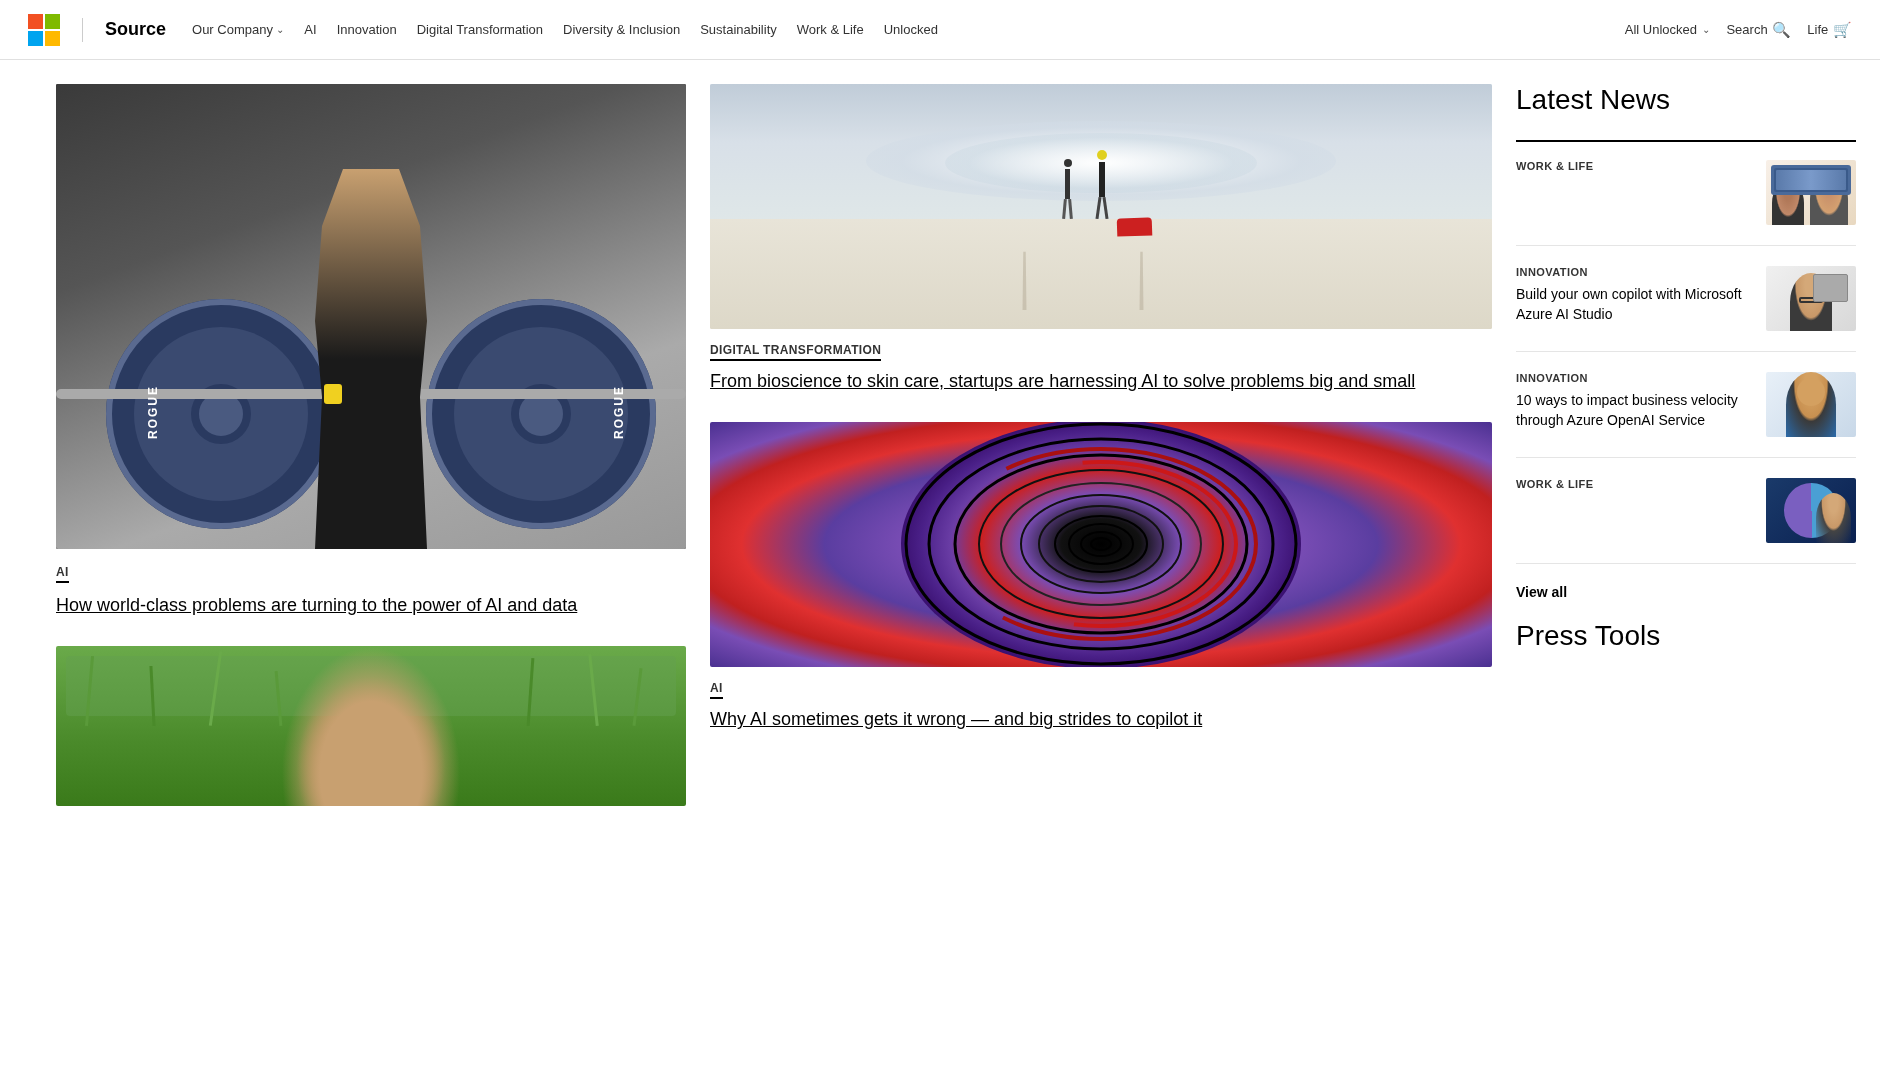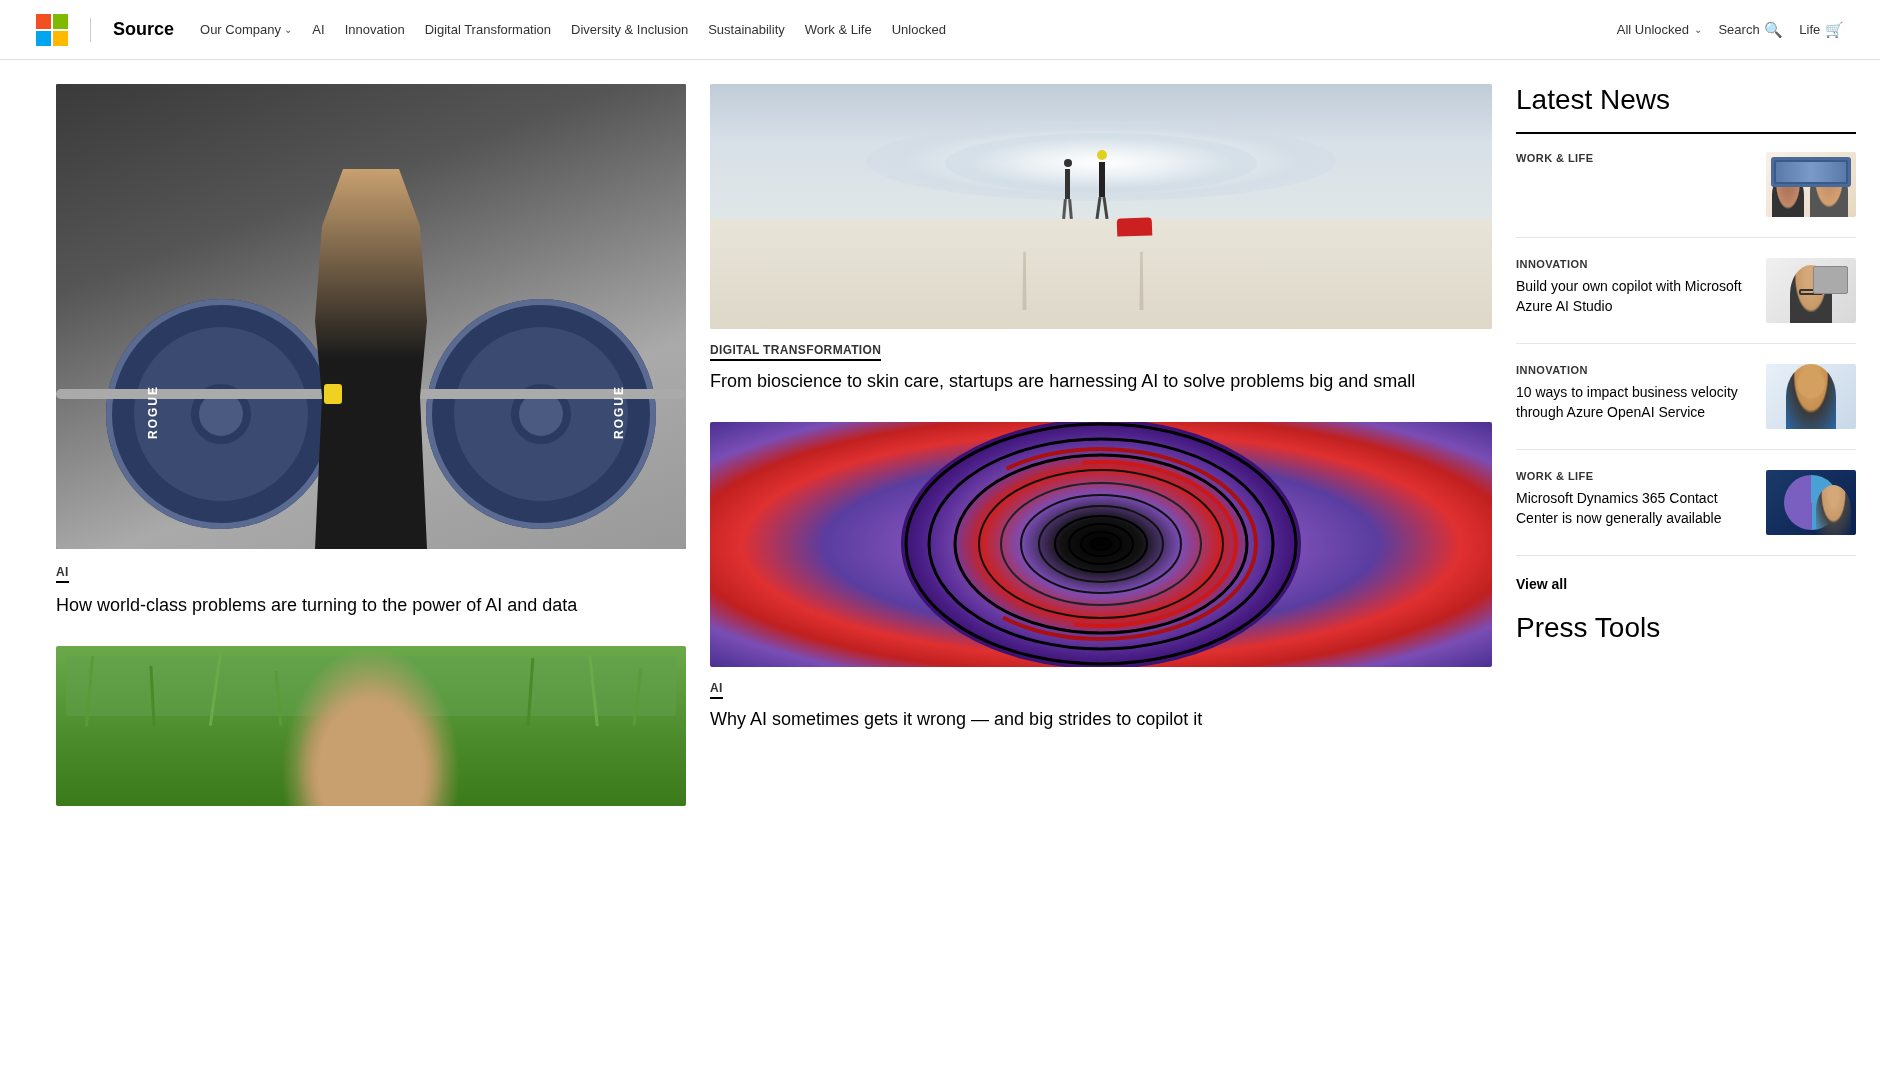--- a/index.html
+++ b/index.html
@@ -1,21 +1,21 @@
 <!DOCTYPE html>
 <html><head>
   <meta charset="utf-8">
   <style>
     * { margin: 0; padding: 0; box-sizing: border-box; }
     body { font-family: 'Segoe UI', Arial, sans-serif; background: #fff; color: #000; font-size: 14px; }
 
     
     nav {
       display: flex; align-items: center;
-      padding: 0 36px; height: 60px;
+      padding: 0 28px; height: 60px;
       border-bottom: 1px solid #e0e0e0;
       position: sticky; top: 0; background: #fff; z-index: 100;
     }
     .nav-logo { display: flex; align-items: center; gap: 10px; }
     .ms-logo { width: 32px; height: 32px; }
     .nav-divider { width: 1px; height: 24px; background: #ccc; margin: 0 12px; }
     .nav-source { font-size: 18px; font-weight: 600; color: #000; }
     .nav-links { display: flex; align-items: center; margin-left: 16px; flex: 1; }
     .nav-link {
       padding: 8px 10px; font-size: 13px; color: #333; cursor: pointer;
@@ -49,21 +49,21 @@
       content: '';
       position: absolute; inset: 0;
       background: radial-gradient(ellipse at 60% 50%, #c0c0c0 0%, #888 40%, #3a3a3a 100%);
     }
 
     .article-tag { margin-top: 16px; display: flex; align-items: center; }
     .tag-label {
       font-size: 12px; font-weight: 600; color: #333; text-transform: uppercase;
       letter-spacing: 0.03em; border-bottom: 2px solid #000; padding-bottom: 2px;
     }
-    .article-title { margin-top: 10px; font-size: 18px; font-weight: 400; line-height: 1.4; color: #000; }
+    .article-title { margin-top: 10px; font-size: 18px; font-weight: 400; line-height: 1.4; color: #000; text-decoration: underline; }
     .article-title a { color: #000; text-decoration: none; }
 
     .second-article { margin-top: 28px; }
     .img-rect.person-outdoor {
       height: 200px;
       background: linear-gradient(180deg, #5a8a3a 30%, #3a6a1a 100%);
       position: relative; overflow: hidden;
     }
     .img-rect.person-outdoor::after {
       content: '';
@@ -84,21 +84,21 @@
 
     .img-rect.swirl {
       height: 245px;
       background: radial-gradient(ellipse at center, #000 0%, #111 15%, #7a4db5 35%, #5a3da0 50%, #e03030 65%, #c02020 75%, #7a4db5 85%, #4a3090 100%);
       position: relative; overflow: hidden;
     }
 
     
     .right-col {}
     .latest-news-title {
-      font-size: 28px; font-weight: 300; color: #000; margin-bottom: 16px;
+      font-size: 28px; font-weight: 300; color: #000; margin-bottom: 24px;
     }
     .latest-news-divider {
       height: 2px; background: #000; margin-bottom: 18px;
     }
     .news-item { display: flex; gap: 12px; margin-bottom: 20px; padding-bottom: 20px; border-bottom: 1px solid #e5e5e5; }
     .news-item:last-of-type { border-bottom: none; }
     .news-text { flex: 1; }
     .news-category { font-size: 11px; font-weight: 600; color: #333; text-transform: uppercase; letter-spacing: 0.04em; margin-bottom: 6px; }
     .news-headline { font-size: 14px; line-height: 1.45; color: #000; cursor: pointer; }
     .news-thumb {
@@ -348,21 +348,20 @@
 
           <div style="position:absolute;bottom:0;left:50%;transform:translateX(-50%);width:50px;height:65px;background:radial-gradient(ellipse at 50% 18%,#d4a060 18%,#c89050 45%,#3a3a3a 50%,#2a6aaa 100%);border-radius:50% 50% 0 0;"></div>
           <div style="position:absolute;top:6px;left:50%;transform:translateX(-50%);width:28px;height:28px;border-radius:50%;background:#d4a060;"></div>
         </div>
       </div>
     </div>
 
     <div class="news-item">
       <div class="news-text">
         <div class="news-category">Work &amp; Life</div>
-        <div class="news-headline">Microsoft Dynamics 365 Contact Center is now generally available</div>
       </div>
       <div class="news-thumb">
         <div style="width:100%;height:100%;background:linear-gradient(135deg,#1a3a6a 0%,#0a2050 100%);position:relative;overflow:hidden;display:flex;align-items:center;justify-content:center;">
           <div class="dynamics-circle"></div>
 
           <div style="position:absolute;right:5px;bottom:0;width:35px;height:50px;background:radial-gradient(ellipse at 50% 18%,#d4a878 18%,#c89868 45%,#444 50%,transparent 100%);border-radius:50% 50% 0 0;"></div>
         </div>
       </div>
     </div>
 

